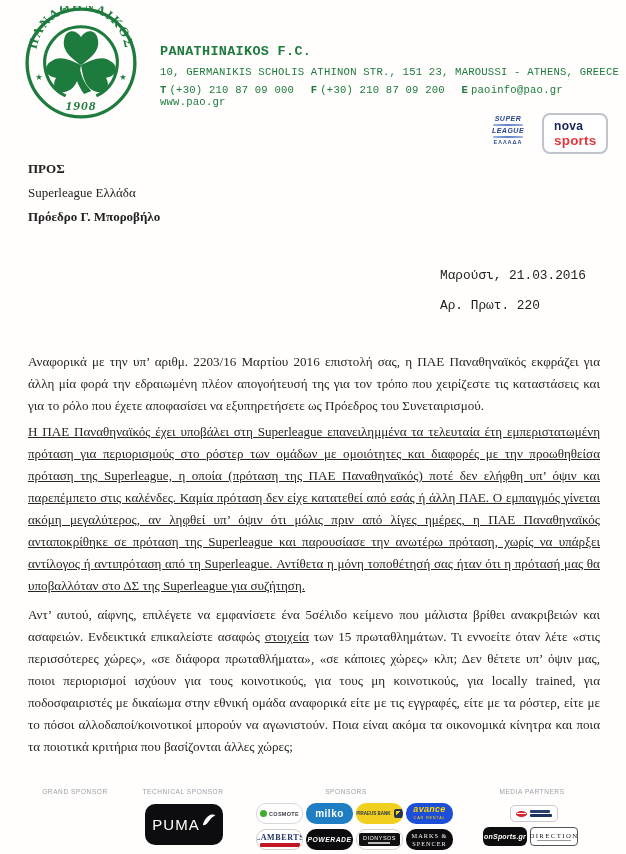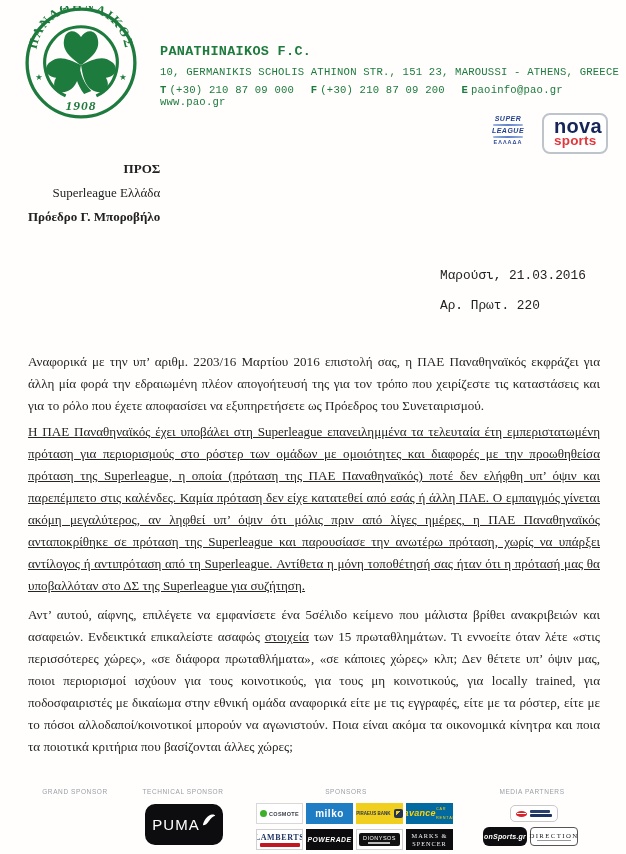--- a/index.html
+++ b/index.html
@@ -19,25 +19,25 @@
   .club-contact b { font-weight:bold; margin-right:3px; }
   .club-contact .sep { display:inline-block; width:10px; }
 
   .league-logos { position:absolute; left:489px; top:113px; display:flex; gap:15px; align-items:flex-start; }
   .sl-logo { width:38px; text-align:center; font-family:"Liberation Sans", sans-serif; color:#23418f; padding-top:2px; }
   .sl-line { font-weight:bold; font-style:italic; font-size:7px; line-height:8px; letter-spacing:.5px; }
   .sl-div { height:2px; margin:1px 4px; background:linear-gradient(90deg,#9db4e0,#5f83c9,#9db4e0); border-radius:2px; }
   .sl-sub { font-size:5.5px; line-height:7px; font-weight:bold; letter-spacing:1px; color:#2c4a97; margin-top:1px; }
   .nova-logo { width:66px; height:41px; border:2px solid #bfc4ca; border-radius:8px; background:#fff;
     padding:3px 0 0 10px; font-family:"Liberation Sans", sans-serif; }
-  .nova-top { color:#162458; font-weight:bold; font-size:20px; line-height:16px; letter-spacing:.3px; }
+  .nova-top { color:#162458; font-weight:bold; font-size:12px; line-height:16px; letter-spacing:.3px; }
   .nova-bottom { color:#e2373c; font-weight:bold; font-size:13.5px; line-height:14px; letter-spacing:.2px; }
 
   
-  .recipient { position:absolute; left:28px; top:161px; font-size:13px; line-height:15px;text-align:right; }
+  .recipient { position:absolute; left:28px; top:161px; font-size:13px; line-height:15px; }
   .recipient > div { margin-bottom:9px; }
   .r-to, .r-person { font-weight:bold; }
   .meta { position:absolute; left:440px; top:268px; font-size:12.8px; line-height:15px;font-family:Liberation Mono, monospace; }
   .meta-date { margin-bottom:15px; }
 
   
   .body-text { position:absolute; left:28px; top:351px; width:572px; text-align:justify;
     font-size:13.1px; line-height:22px; color:#262626; }
   .body-text p.p1 { margin-bottom:4px; }
   .body-text p.p2 { margin-bottom:7px;text-decoration:underline; }
@@ -60,31 +60,31 @@
   .opap-mark { width:9px; height:9px; border:1.5px solid #fff; border-radius:50% 50% 50% 0; flex:0 0 auto; }
 
   .puma { position:absolute; left:145px; top:804px; width:78px; height:41px; border-radius:10px;
     background:#0d0d0f; color:#fff; font-family:"Liberation Sans", sans-serif; font-weight:normal;
     font-size:15px; letter-spacing:1px; gap:2px; }
   .puma svg { margin-top:-10px; }
 
   .sponsor-grid { position:absolute; left:256px; top:803px; display:grid;
     grid-template-columns:repeat(4,47px); grid-auto-rows:21px; gap:5px 3px;
     font-family:"Liberation Sans", sans-serif; }
-  .sp { border-radius:0; overflow:hidden; }
+  .sp { border-radius:10px; overflow:hidden; }
   .sp-cosmote { background:#fff; border:1px solid #d8d8d8; gap:2px; }
   .cosmote-dot { width:7px; height:7px; border-radius:50%; background:#3fae2a; }
   .sp-cosmote span { font-size:5.5px; font-weight:bold; color:#3b3f46; letter-spacing:.3px; }
   .sp-milko { background:#1f7dc4; color:#fff; font-weight:bold; font-size:10px; letter-spacing:.5px; }
   .sp-piraeus { background:#f0cf1e; gap:3px; }
   .sp-piraeus span { font-size:4.5px; font-weight:bold; color:#27344f; line-height:5px; }
   .piraeus-mark { width:9px; height:9px; background:#27344f; border-radius:2px; position:relative; }
   .piraeus-mark:after { content:""; position:absolute; left:2px; top:2px; width:5px; height:5px;
     background:linear-gradient(135deg,#f0cf1e 45%,#27344f 45%); }
-  .sp-avance { background:#0369a1; line-height:9px; }
+  .sp-avance { background:#1d4ed8; flex-direction:column; line-height:9px; }
   .avance-script { color:#ffd200; font-weight:bold; font-style:italic; font-size:9px; letter-spacing:.3px; }
   .avance-sub { color:#ffd200; font-size:3.8px; letter-spacing:.8px; }
   .sp-lamberts { background:#fff; border:1px solid #d0d0d0; flex-direction:column; gap:1px; }
   .lamberts-word { font-family:"Liberation Serif", serif; font-size:8px; font-weight:bold;
     color:#1d2f5e; letter-spacing:.6px; line-height:9px; }
   .lamberts-bar { width:40px; height:4px; background:#c01722; border-radius:1px; }
   .sp-powerade { background:#0c0c0e; color:#fff; font-weight:bold; font-style:italic;
     font-size:6.8px; letter-spacing:.5px; }
   .sp-dionysos { background:#fff; border:1px solid #cfcfcf; }
   .dionysos-box { background:#111; color:#fff; border-radius:2px; padding:2px 4px;

